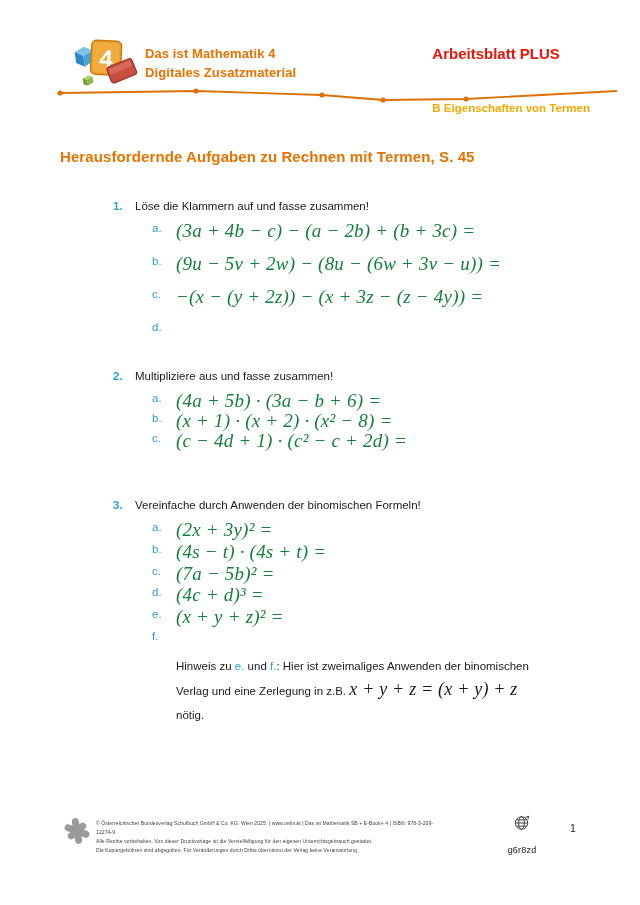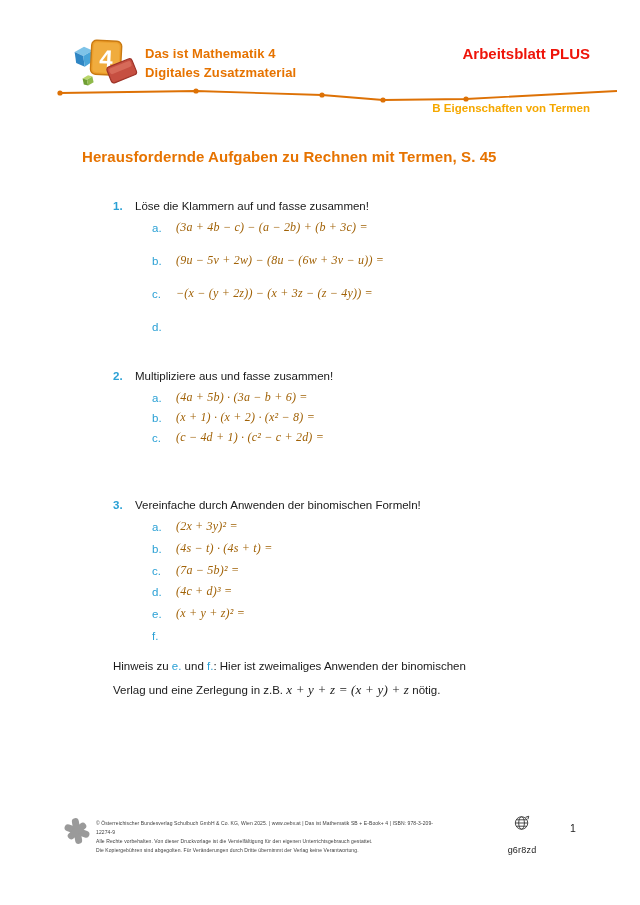--- a/index.html
+++ b/index.html
@@ -4,44 +4,44 @@
 <style>
   * { margin: 0; padding: 0; box-sizing: border-box; }
   html, body { background: #ffffff; }
   body { width: 640px; height: 905px; position: relative; font-family: "Liberation Sans", sans-serif; color: #1a1a1a; }
   .page { position: absolute; inset: 0; background: #fff; overflow: hidden; }
 
   
   .logo-wrap { position: absolute; left: 62px; top: 38px; width: 78px; height: 56px; }
   .series-block { position: absolute; left: 145px; top: 44px; }
   .series-title, .series-subtitle { font-size: 13px; font-weight: bold; color: #e67300; line-height: 19px; letter-spacing: .1px; }
-  .sheet-block { position: absolute; right: 50px; top: 45px; text-align: right; }
+  .sheet-block { position: absolute; right: 50px; top: 45px; text-align: left; }
   .sheet-type { font-size: 15px; font-weight: bold; color: #ee1409; line-height: 18px; }
   .sheet-topic { font-size: 11.5px; font-weight: bold; color: #f5a800; line-height: 15px; margin-top: 38px; }
   .divider { position: absolute; left: 57px; top: 84px; width: 562px; height: 22px; }
 
   
-  .main-title { position: absolute; left: 82px; top: 148px; font-size: 15px; font-weight: bold; color: #e67300; letter-spacing: .1px; }
+  .main-title { position: absolute; left: 60px; top: 148px; font-size: 15px; font-weight: bold; color: #e67300; letter-spacing: .1px; }
 
   
   .problem { position: absolute; left: 113px; width: 470px; }
   .problem-head { display: flex; font-size: 11.5px; line-height: 16px; }
   .p-num { width: 22px; font-weight: bold; color: #2aa0d5; flex: none; }
   .p-instruction { color: #1a1a1a; }
   .items { margin-left: 39px; margin-top: 6px; }
   .item { display: flex; align-items: flex-start; }
   .i-label { width: 24px; flex: none; font-size: 11.5px; color: #2aa0d5; padding-top: 2px; }
-  .i-formula { font-family: "Liberation Serif", serif; font-style: italic; font-size: 12px; color: #a16207; letter-spacing: .2px; text-align: center; }
+  .i-formula { font-family: "Liberation Serif", serif; font-style: italic; font-size: 19px; color: #15803d; letter-spacing: .2px; text-align: center; }
   .sp1 .item { height: 33px; }
   .sp2 .item { height: 20px; }
   .sp3 .item { height: 21.8px; }
 
-  .hint { margin-top: 5px; font-size: 11.5px; line-height: 23.5px; color: #1a1a1a; width: 360px; }
+  .hint { margin-left: 63px; margin-top: 5px; font-size: 11.5px; line-height: 23.5px; color: #1a1a1a; width: 360px; }
   .hint .blue { color: #2aa0d5; }
-  .hint .math { font-family: "Liberation Serif", serif; font-style: italic; font-size: 13px; letter-spacing: .2px; }
+  .hint .math { font-family: "Liberation Serif", serif; font-style: italic; font-size: 18px; letter-spacing: .2px; }
 
   
   .footer-logo { position: absolute; left: 63px; top: 817px; width: 28px; height: 28px; }
   .footer-text { position: absolute; left: 96px; top: 819px; width: 350px; font-size: 5px; line-height: 9px; color: #3d3d3d; letter-spacing: .1px; }
   .webcode-block { position: absolute; left: 498px; top: 815px; width: 48px; text-align: center; }
   .webcode-block .globe { width: 16px; height: 16px; }
   .webcode { font-size: 9px; color: #222; margin-top: 10px; letter-spacing: .2px; }
   .page-num { position: absolute; left: 570px; top: 822px; font-size: 10.5px; font-weight: 500; color: #222; }
 </style>
 </head>

